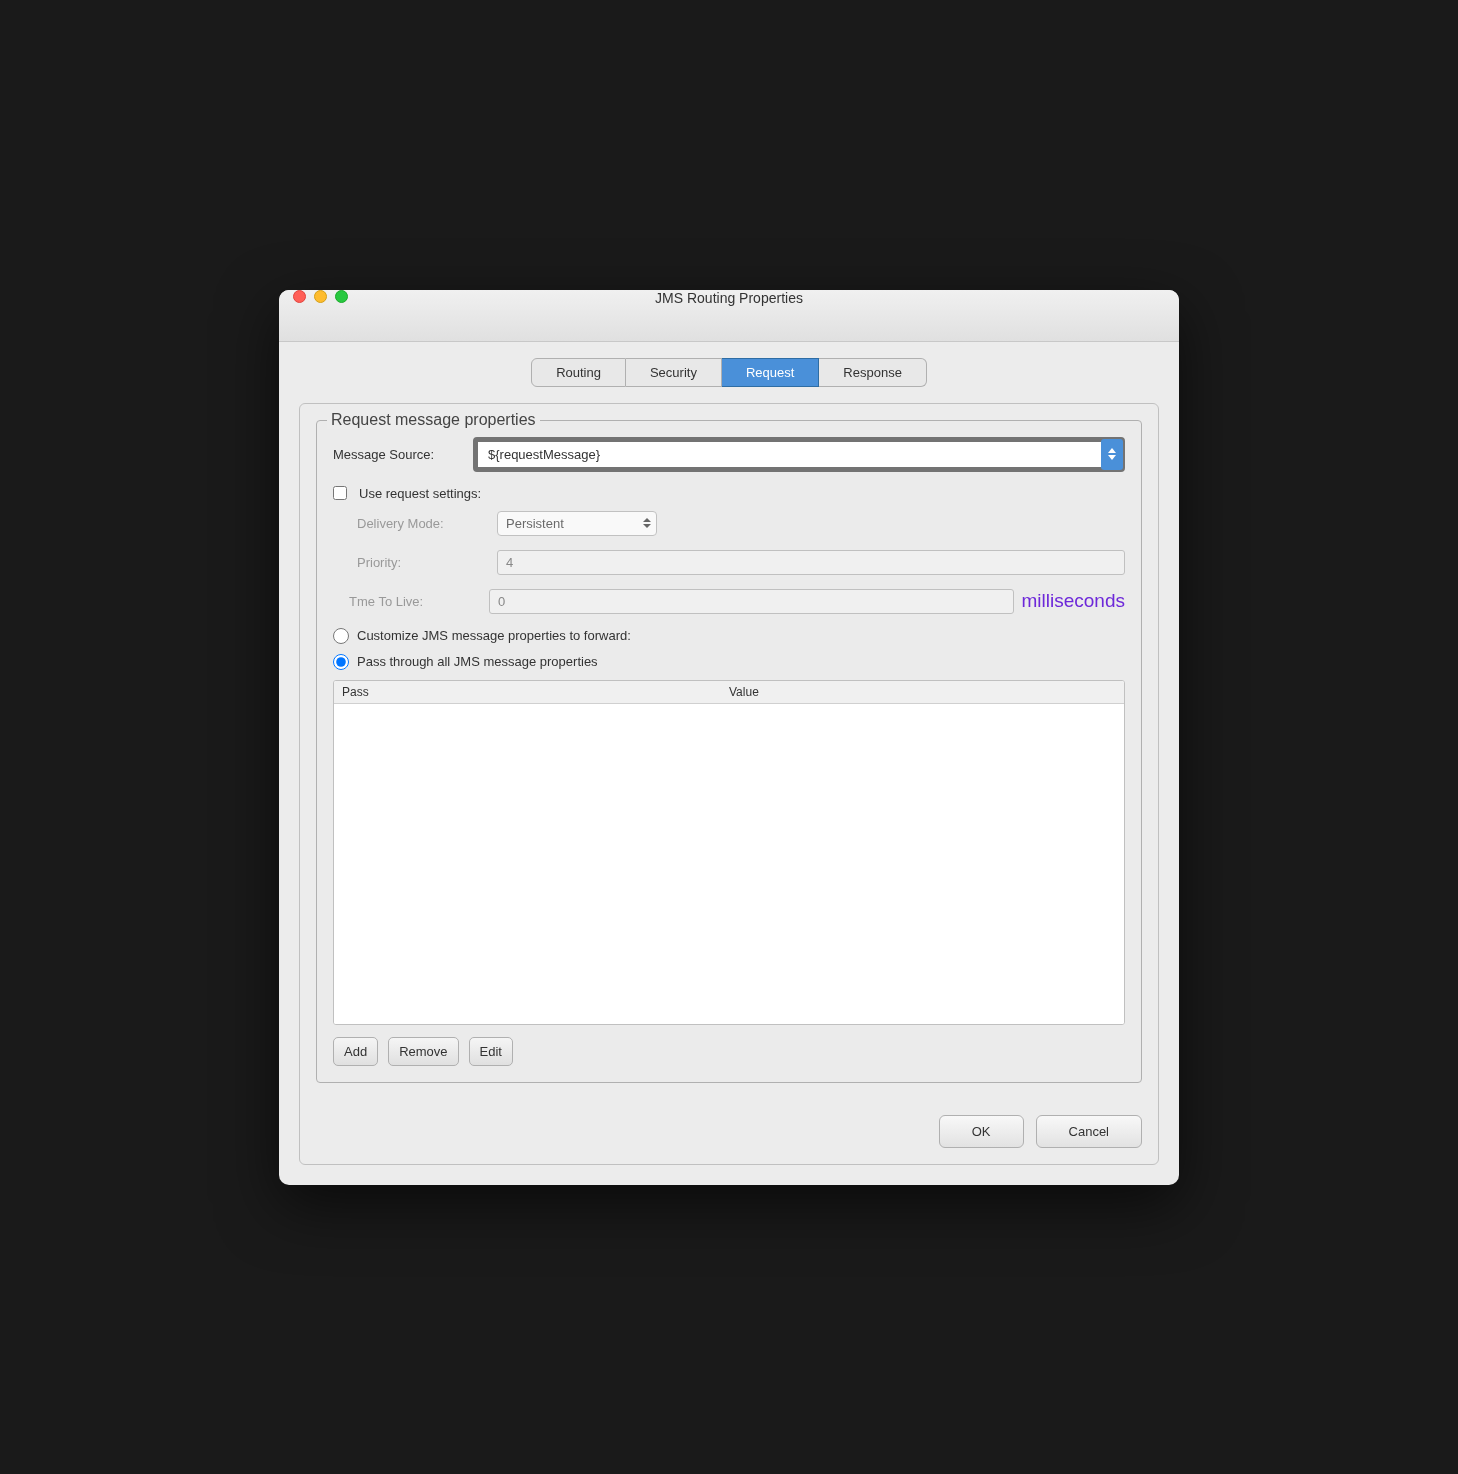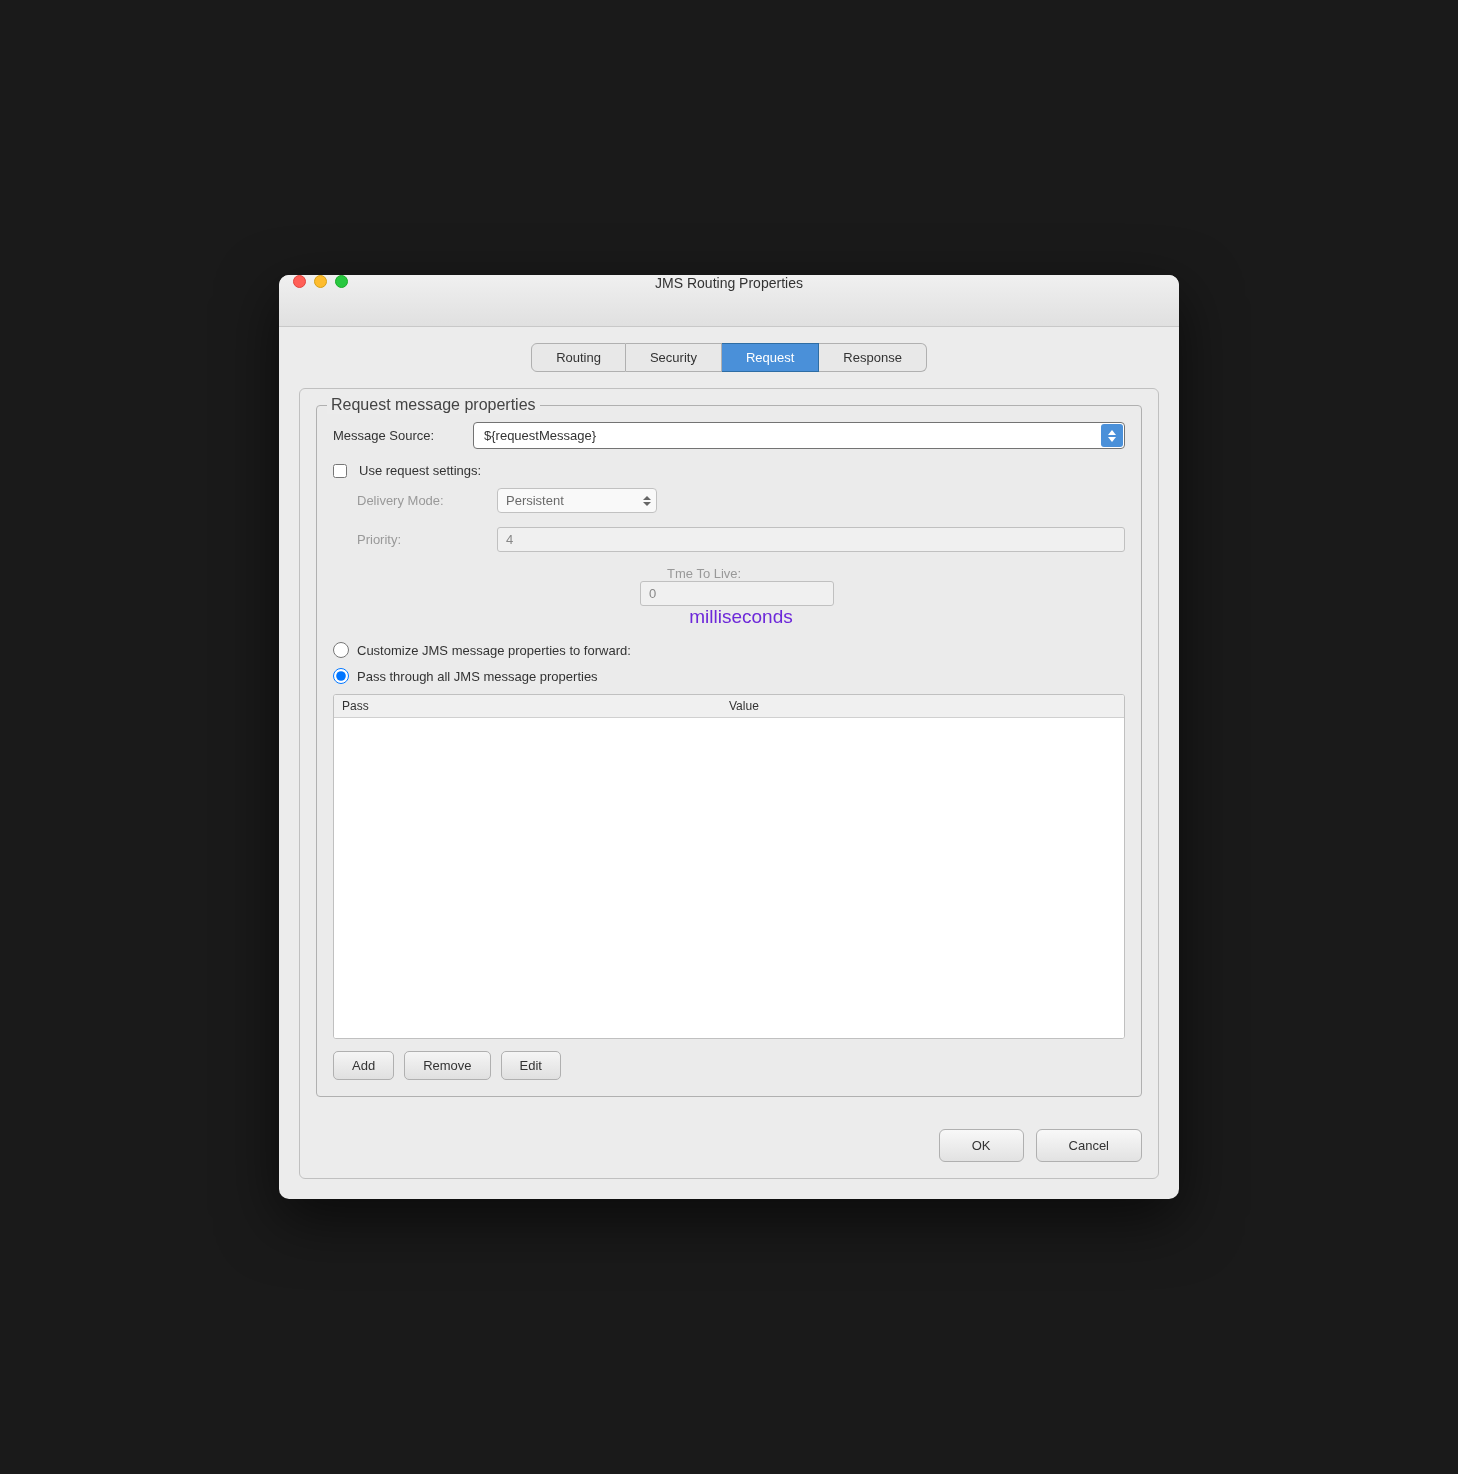--- a/index.html
+++ b/index.html
@@ -227,21 +227,21 @@
       height: 320px;
       background: white;
     }
 
     .action-buttons {
       display: flex;
       gap: 10px;
     }
 
     .btn {
-      padding: 6px 18px;
+      padding: 6px 10px;
       font-size: 13px;
       border: 1px solid #b0b0b0;
       border-radius: 5px;
       background: linear-gradient(to bottom, #f5f5f5, #e0e0e0);
       cursor: pointer;
       color: #333;
     }
 
     .bottom-buttons {
       display: flex;
@@ -304,21 +304,21 @@
 
     .message-source-wrapper {
       flex: 1;
       position: relative;
     }
 
     .message-source-select {
       width: 100%;
       padding: 5px 36px 5px 10px;
       font-size: 13px;
-      border: 1px solid #737373;
+      border: 5px solid #737373;
       border-radius: 4px;
       background: white;
       appearance: none;
       -webkit-appearance: none;
       color: #333;
     }
 
     .blue-arrows-box {
       position: absolute;
       right: 2px;
@@ -406,21 +406,21 @@
               <div class="small-arrow-down"></div>
             </div>
           </div>
         </div>
 
         <div class="form-row" style="margin-left: 24px;">
           <span class="form-label dimmed">Priority:</span>
           <input type="text" class="text-input" disabled="" value="4" style="">
         </div>
 
-        <div class="form-row" style="margin-left: 16px; flex-direction: column;">
+        <div class="form-row" style="margin-left: 16px;">
           <span class="form-label dimmed">Tme To Live:</span>
           <input type="text" class="text-input" disabled="" value="0" style="">
           <span class="milliseconds-label">milliseconds</span>
         </div>
 
         <div class="radio-row">
           <input type="radio" name="jms-props" style="">
           <span class="radio-label">Customize JMS message properties to forward:</span>
         </div>
 

